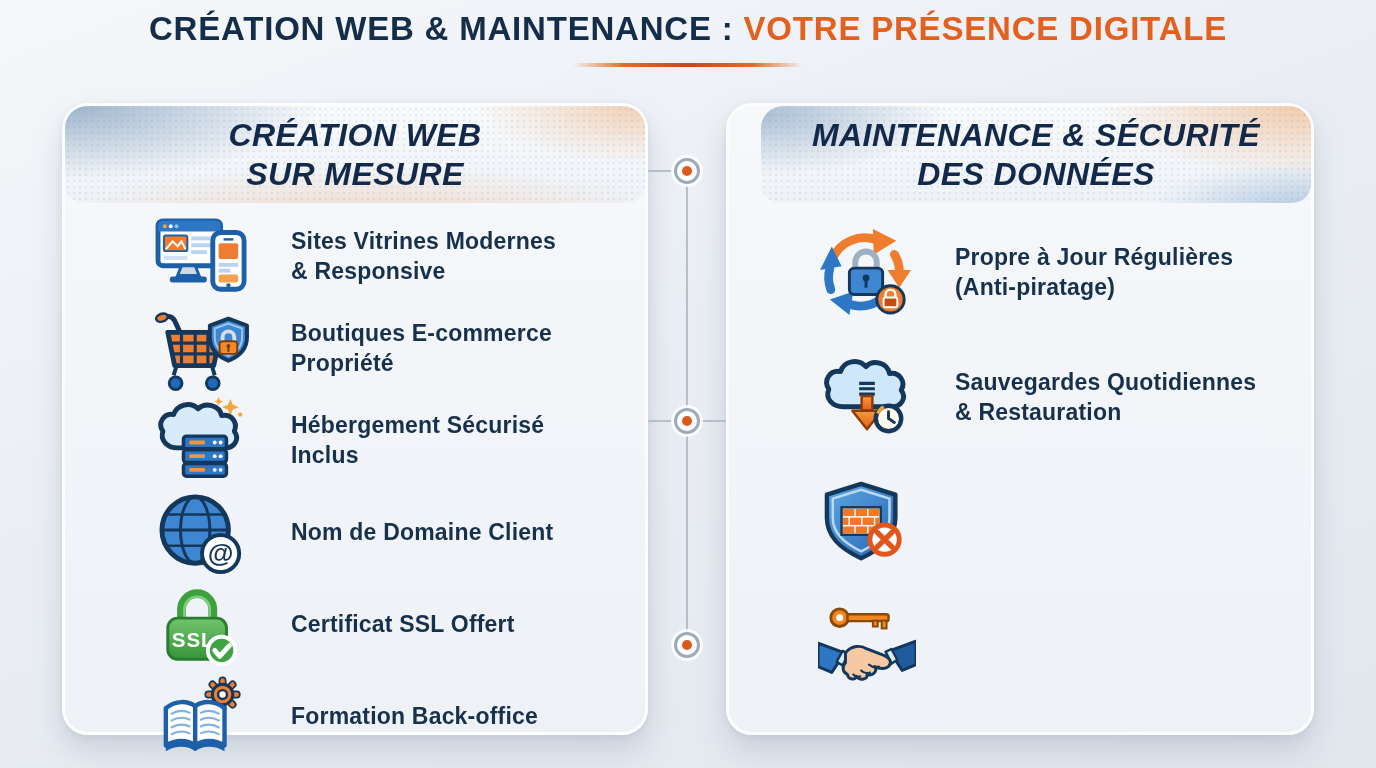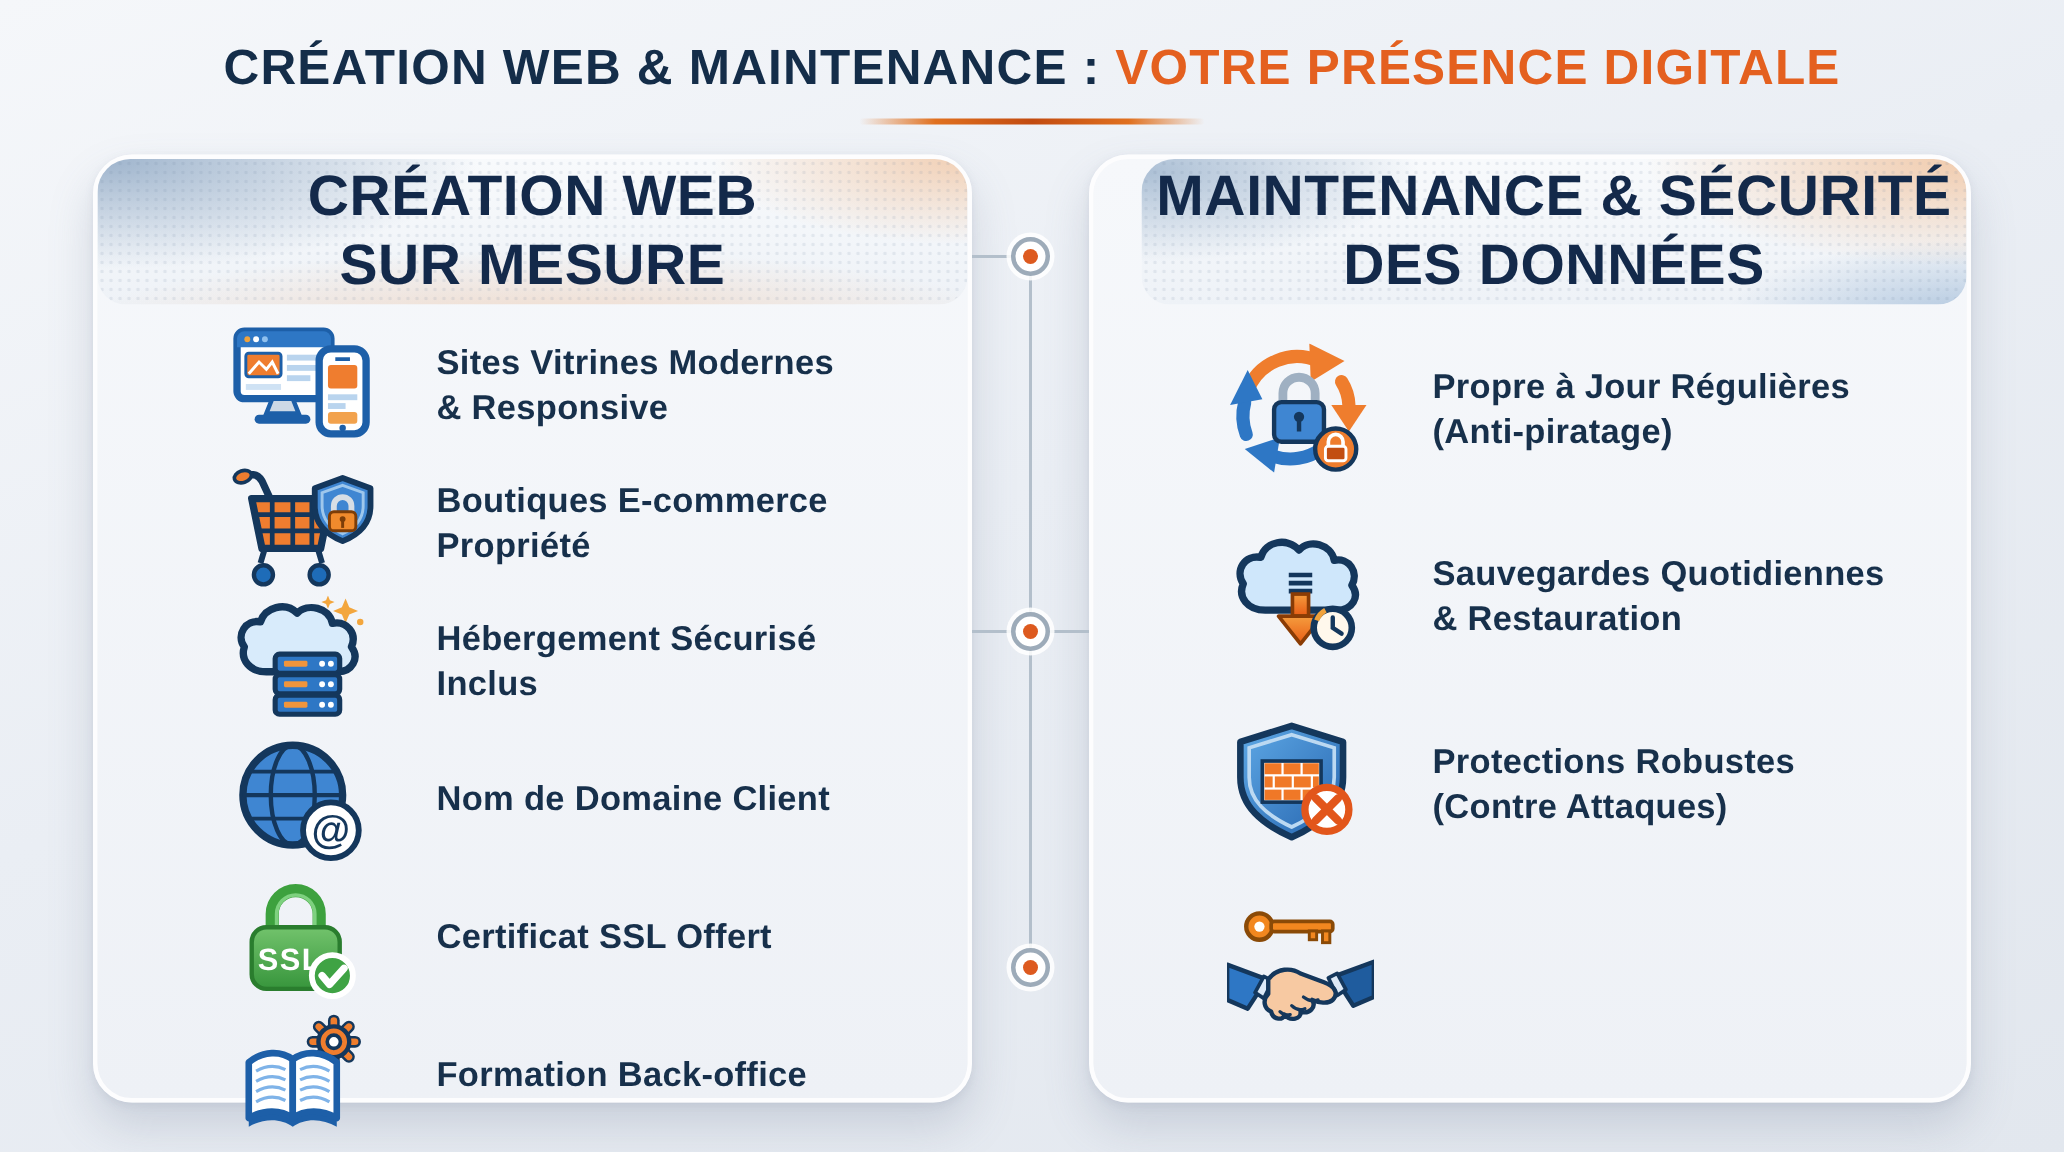--- a/index.html
+++ b/index.html
@@ -5,21 +5,21 @@
   html,body{margin:0;padding:0;}
   body{
     width:1376px;height:768px;overflow:hidden;position:relative;
     font-family:"Liberation Sans",sans-serif;
     background:linear-gradient(160deg,#f5f7fa 0%,#eaeef4 45%,#e2e7ee 100%);
     color:#17304b;
   }
   .stage{position:absolute;inset:0;}
 
   
-  .page-header{position:absolute;top:26px;left:0;right:0;text-align:center;}
+  .page-header{position:absolute;top:10px;left:0;right:0;text-align:center;}
   .page-title{margin:0;font-size:33px;font-weight:800;letter-spacing:.8px;color:#142d49;white-space:nowrap;}
   .page-title .accent{color:#e4601f;}
   .title-underline{
     margin:15px auto 0;width:230px;height:4px;border-radius:2px;
     background:linear-gradient(90deg,rgba(217,97,31,0) 0%,#e0701f 22%,#c24b10 50%,#e0701f 78%,rgba(217,97,31,0) 100%);
   }
 
   
   .card{
     position:absolute;top:103px;height:632px;box-sizing:border-box;
@@ -46,22 +46,22 @@
       radial-gradient(70% 130% at 100% 110%,rgba(150,180,212,.7) 0%,rgba(150,180,212,0) 42%),
       linear-gradient(180deg,#f8fafc,#eef2f7);
     margin-left: 32px;
   }
   .card-header::after{
     content:"";position:absolute;inset:0;border-radius:inherit;
     background-image:radial-gradient(rgba(105,128,155,.13) 1px,transparent 1.4px);
     background-size:6px 6px;
   }
   .card-title{
-    font-size:38px;font-weight:800;color:#13294a;line-height:1.2;letter-spacing:.4px;
-    white-space:pre-line;position:relative;z-index:1;
+    font-size:32px;font-weight:800;color:#13294a;line-height:1.2;letter-spacing:.4px;
+    white-space:pre-line;position:relative;z-index:1;font-style:italic;
   }
 
   .card-body{
     display:flex;flex-direction:column;justify-content:space-around;
     height:calc(100% - 103px);box-sizing:border-box;
     padding:8px 18px 16px 84px;
   }
   .item{display:flex;align-items:center;gap:34px;}
   .icon-box{width:108px;min-width:108px;height:92px;display:flex;align-items:center;justify-content:center;}
   .icon-box svg{width:98px;height:88px;}
@@ -342,22 +342,20 @@
                 <rect x="45.5" y="39.5" width="11.5" height="7.5"></rect>
                 <rect x="58.5" y="39.5" width="4" height="7.5"></rect>
               <rect x="25.5" y="48.5" width="11.5" height="7"></rect>
                 <rect x="38.5" y="48.5" width="11.5" height="7"></rect>
                 <rect x="51.5" y="48.5" width="11" height="7"></rect>
             </g>
             <circle cx="68" cy="62" r="15" fill="#fff" stroke="#e2561b" stroke-width="5"></circle>
             <path d="M60.5 54.5 L75.5 69.5 M75.5 54.5 L60.5 69.5" stroke="#e2561b" stroke-width="5.5" stroke-linecap="round"></path>
           </svg>
         </div>
-        <div class="item-label">Protections Robustes
-(Contre Attaques)</div>
       </div>
 
       <div class="item">
         <div class="icon-box">
           <svg viewBox="0 0 100 90">
             <circle cx="22" cy="14" r="9" fill="#f2871f" stroke="#8a4a07" stroke-width="3"></circle>
             <circle cx="22" cy="14" r="3.5" fill="#fff"></circle>
             <rect x="30" y="10.5" width="42" height="7" rx="2" fill="#f2871f" stroke="#8a4a07" stroke-width="2.5"></rect>
             <rect x="56" y="17" width="5" height="6" fill="#f2871f" stroke="#8a4a07" stroke-width="2"></rect>
             <rect x="65" y="17" width="5" height="8" fill="#f2871f" stroke="#8a4a07" stroke-width="2"></rect>

